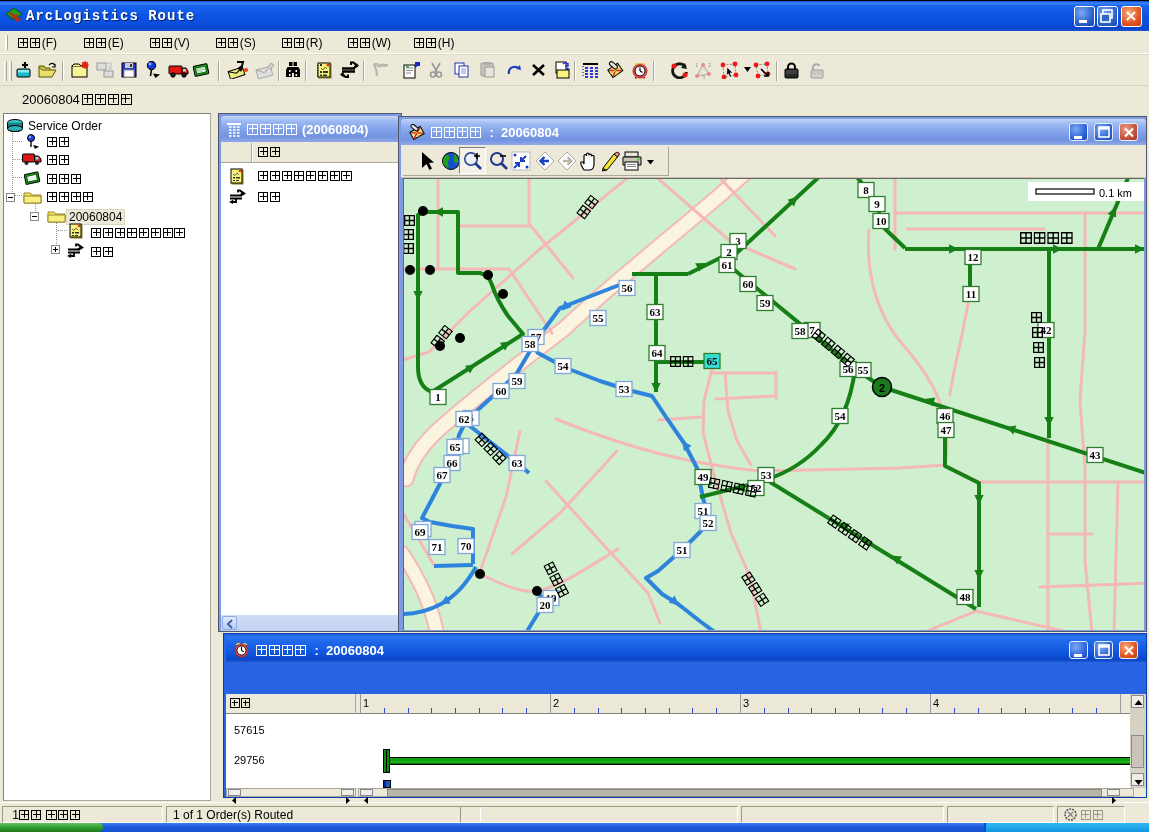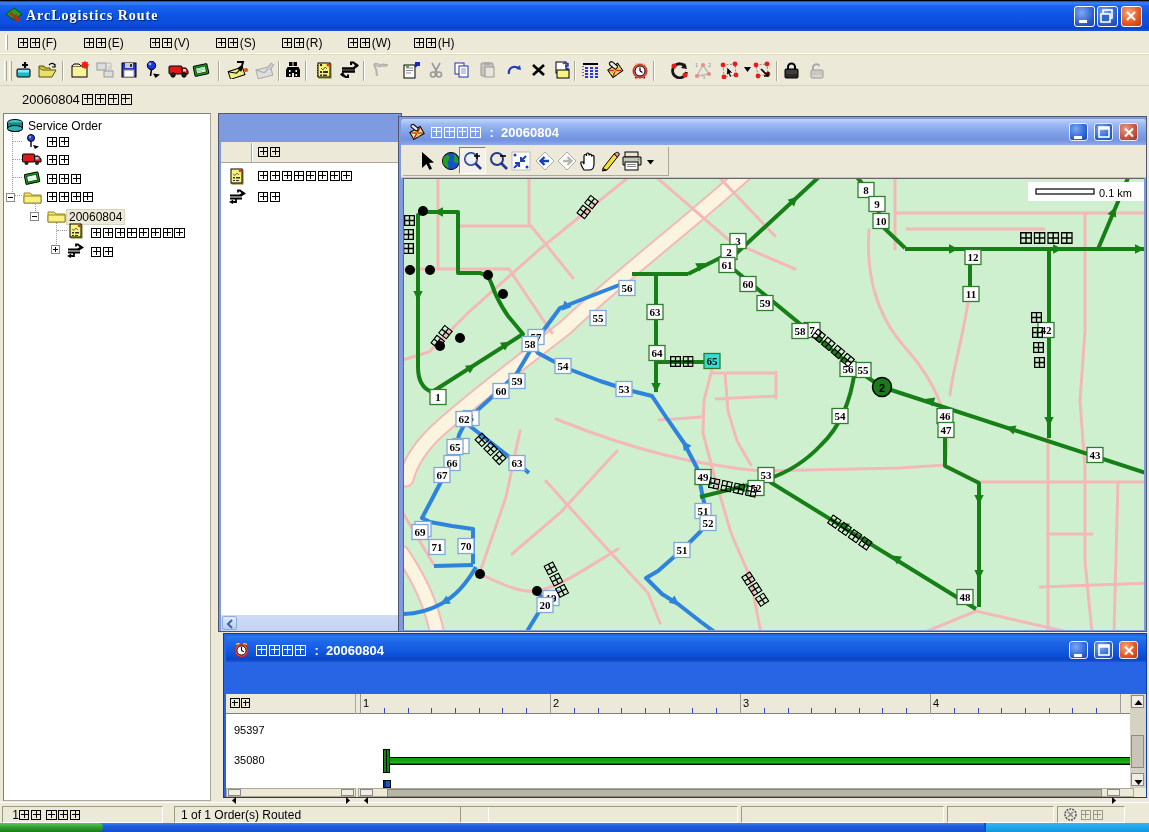--- a/index.html
+++ b/index.html
@@ -1,20 +1,20 @@
 <!DOCTYPE html>
 <html><head><meta charset="utf-8"><style>
 *{margin:0;padding:0;box-sizing:border-box}
 html,body{width:1149px;height:832px;overflow:hidden;font-family:"Liberation Sans",sans-serif;background:#ECE9D8;position:relative}
 .abs{position:absolute}
 i.k{display:inline-block;width:.84em;height:.84em;border:.07em solid;margin:0 .12em 0 .03em;vertical-align:-.06em;position:relative}
 i.k:before{content:"";position:absolute;left:6%;right:6%;top:40%;border-top:.07em solid}
 i.k:after{content:"";position:absolute;top:4%;bottom:4%;left:42%;border-left:.07em solid}
 #title{left:0;top:0;width:1149px;height:31px;background:linear-gradient(180deg,#0a4ada 0%,#3c86f6 7%,#1b64ec 16%,#0d55e6 45%,#0c4ede 75%,#0a44cc 92%,#1b55d0 100%);border-top:1px solid #000}
-#title .txt{position:absolute;left:26px;top:7px;color:#fff;font-weight:bold;font-size:14px;letter-spacing:1px;text-shadow:1px 1px 1px #00256b;font-family:Liberation Serif, serif}
+#title .txt{position:absolute;left:26px;top:7px;color:#fff;font-weight:bold;font-size:14px;letter-spacing:1px;text-shadow:1px 1px 1px #00256b;font-family:Liberation Mono, monospace}
 .tbtn{position:absolute;top:5px;width:21px;height:21px;border-radius:3px;border:1px solid #fff}
 .tbtn.b{background:radial-gradient(circle at 35% 30%,#7da9f2,#2058c8 70%,#1c47a8)}
 .tbtn.r{background:radial-gradient(circle at 35% 30%,#f6a87c,#e2561f 60%,#bc3a10)}
 .tbtn svg{position:absolute;left:0;top:0}
 #menubar{left:0;top:31px;width:1149px;height:23px;background:#ECE9D8;border-bottom:1px solid #fff;font-size:12px;color:#000}
 #menubar .grip{position:absolute;left:5px;top:4px;width:3px;height:15px;border-left:2px solid #fff;border-right:1px solid #a8a494}
 .mi{position:absolute;top:5px}
 #toolbar{left:0;top:54px;width:1149px;height:32px;background:#ECE9D8;border-top:1px solid #ddd9c3;border-bottom:1px solid #d8d4be}
 #toolbar .grip{position:absolute;left:4px;top:6px;width:3px;height:20px;border-left:1px solid #fff;border-right:1px solid #aca899}
 #toolbar .grip2{position:absolute;left:9px;top:6px;width:3px;height:20px;border-left:1px solid #fff;border-right:1px solid #aca899}
@@ -361,30 +361,42 @@
       <path d="M2 6.5 h12 M2 9.5 h12" stroke="#000" stroke-width="2.2"></path>
       <path d="M10 3.5 v-2 h2 l3 2.5 -3 2.5" fill="none" stroke="#000" stroke-width="1.8"></path>
       <path d="M14 2 l4 2.5 -4 2.5" fill="#000"></path>
       <path d="M8 10 v3 h-2 l-2 -1" fill="none" stroke="#000" stroke-width="1.8"></path>
       <path d="M5 15 l-4 -2 4 -2.2" fill="#000"></path>
     </svg>
     <div class="abs" style="left:87px;top:131px"><i class="k"></i><i class="k"></i></div>
   </div>
 <div class="abs" id="status">
  <div class="spanel" style="left:2px;width:161px">&nbsp;1<i class="k"></i><i class="k"></i> <i class="k"></i><i class="k"></i><i class="k"></i></div>
- <div class="spanel" style="left:174px;width:315px">1 of 1 Order(s) Routed</div>
+ <div class="spanel" style="left:166px;width:315px">1 of 1 Order(s) Routed</div>
  <div class="spanel" style="left:460px;width:278px"></div>
  <div class="spanel" style="left:741px;width:203px"></div>
  <div class="spanel" style="left:947px;width:107px"></div>
  <div class="spanel" style="left:1057px;width:68px;color:#9a9784"><svg width="13" height="13" style="vertical-align:-2px">
         <circle cx="6.5" cy="6.5" r="5.5" fill="none" stroke="#555" stroke-width="1.5" stroke-dasharray="2 1"></circle>
         <path d="M4 4 L9 9 M9 4 L4 9" stroke="#888" stroke-width="1.5"></path>
       </svg> <i class="k"></i><i class="k"></i></div>
 </div>
 <div class="win" id="listwin" style="left:218px;top:113px;width:184px;height:519px;background:#7E9BE2;border:1px solid #50566e">
+    <div class="abs ititle" style="left:2px;top:2px;width:180px;height:26px">
+      <svg class="abs" style="left:5px;top:5px" width="16" height="16">
+        <path d="M1 3 h14" stroke="#fff" stroke-width="2"></path>
+        <g stroke="#e8eeff" stroke-width="1.8">
+          <path d="M3 6 h2.5 M7 6 h2.5 M11 6 h2.5"></path>
+          <path d="M3 9 h2.5 M7 9 h2.5 M11 9 h2.5"></path>
+          <path d="M3 12 h2.5 M7 12 h2.5 M11 12 h2.5"></path>
+          <path d="M3 15 h2.5 M7 15 h2.5 M11 15 h2.5"></path>
+        </g>
+      </svg>
+      <div class="wtitle" style="left:26px;top:6px"><i class="k"></i><i class="k"></i><i class="k"></i><i class="k"></i> (20060804)</div>
+    </div>
     <div class="abs" style="left:2px;top:28px;width:180px;height:489px;background:#fff">
       <div class="abs" style="left:0;top:0;width:180px;height:21px;background:#ECE9D8;border-bottom:1px solid #aca899">
         <div class="abs" style="left:30px;top:1px;width:1px;height:19px;background:#aca899"></div>
         <div class="abs" style="left:31px;top:1px;width:1px;height:19px;background:#fff"></div>
         <div class="abs" style="left:37px;top:3px;font-size:12px"><i class="k"></i><i class="k"></i></div>
       </div>
       <svg class="abs" style="left:8px;top:26px" width="16" height="17">
         <rect x="3" y="2" width="11" height="14" fill="#d8d060" stroke="#807820"></rect>
         <rect x="2" y="1" width="11" height="14" fill="#f8f478" stroke="#000"></rect>
         <circle cx="11" cy="3" r="1.3" fill="#f03020"></circle>
@@ -918,22 +930,22 @@
       <div class="abs" style="left:680px;top:14px;width:1px;height:5px;background:#3048d0"></div>
       <div class="abs" style="left:728px;top:14px;width:1px;height:5px;background:#3048d0"></div>
       <div class="abs" style="left:752px;top:14px;width:1px;height:5px;background:#3048d0"></div>
       <div class="abs" style="left:775px;top:14px;width:1px;height:5px;background:#3048d0"></div>
       <div class="abs" style="left:799px;top:14px;width:1px;height:5px;background:#3048d0"></div>
       <div class="abs" style="left:823px;top:14px;width:1px;height:5px;background:#3048d0"></div>
       <div class="abs" style="left:846px;top:14px;width:1px;height:5px;background:#3048d0"></div>
       <div class="abs" style="left:870px;top:14px;width:1px;height:5px;background:#3048d0"></div>
     </div>
     <div class="abs" style="left:2px;top:80px;width:920px;height:74px;background:#fff;font-size:11px">
-      <div class="abs" style="left:8px;top:10px">95397</div>
-      <div class="abs" style="left:8px;top:40px">35080</div>
+      <div class="abs" style="left:8px;top:10px">57615</div>
+      <div class="abs" style="left:8px;top:40px">29756</div>
       <div class="abs" style="left:157px;top:35px;width:7px;height:24px;background:#0a8a0a;border:1px solid #000"></div>
       <div class="abs" style="left:159.5px;top:36px;width:1px;height:22px;background:#000"></div>
       <div class="abs" style="left:164px;top:43px;width:744px;height:8px;background:linear-gradient(180deg,#000 0 12%,#0fa00f 12% 45%,#17b317 45% 70%,#077607 70% 88%,#000 88%)"></div>
       <div class="abs" style="left:157px;top:66px;width:8px;height:8px;background:#1458c8;border:1px solid #000;box-shadow:inset 2px 0 0 #0a2a80"></div>
     </div>
     <div class="abs" style="left:2px;top:154px;width:920px;height:9px;background:#ECE9D8">
       <div class="abs" style="left:0;top:0;width:130px;height:9px;border:1px solid #aca899;background:#ECE9D8">
         <div class="abs" style="left:1px;top:0px;width:13px;height:7px;border:1px solid #889;background:#f0eee4"><svg width="11" height="7">
             <path d="M7 0 l-4 3.5 4 3.5" fill="#000"></path>
           </svg></div>

